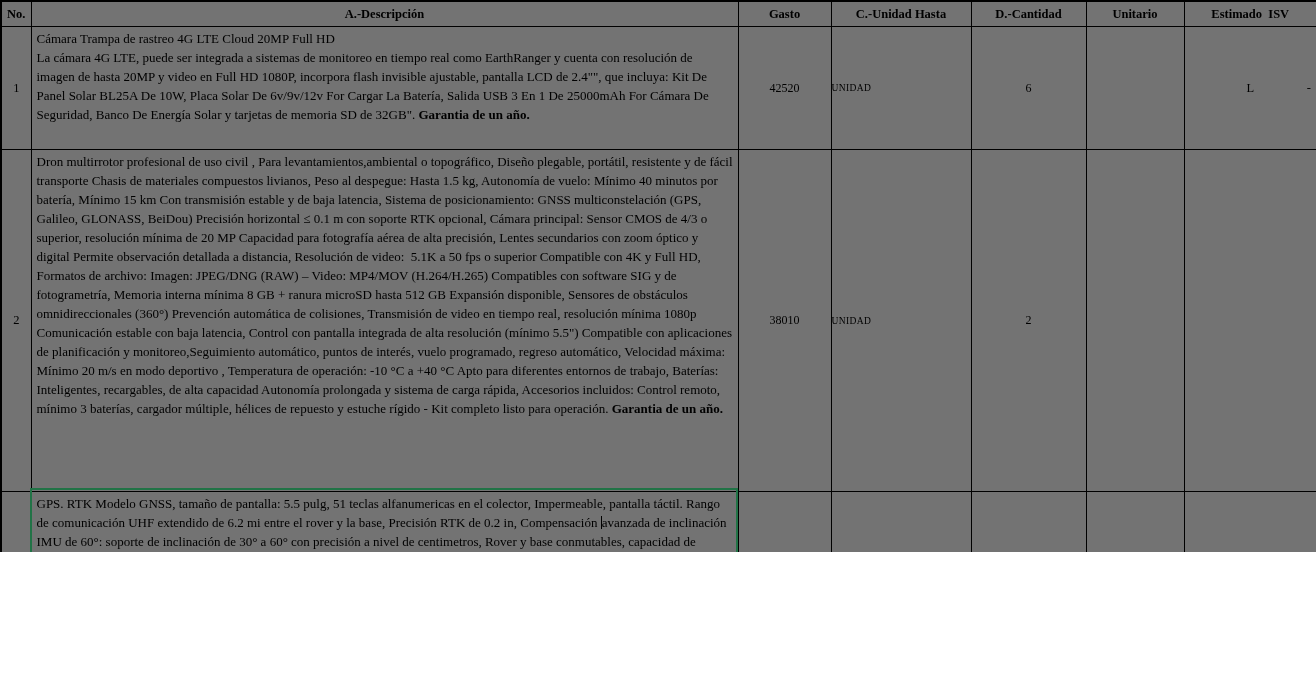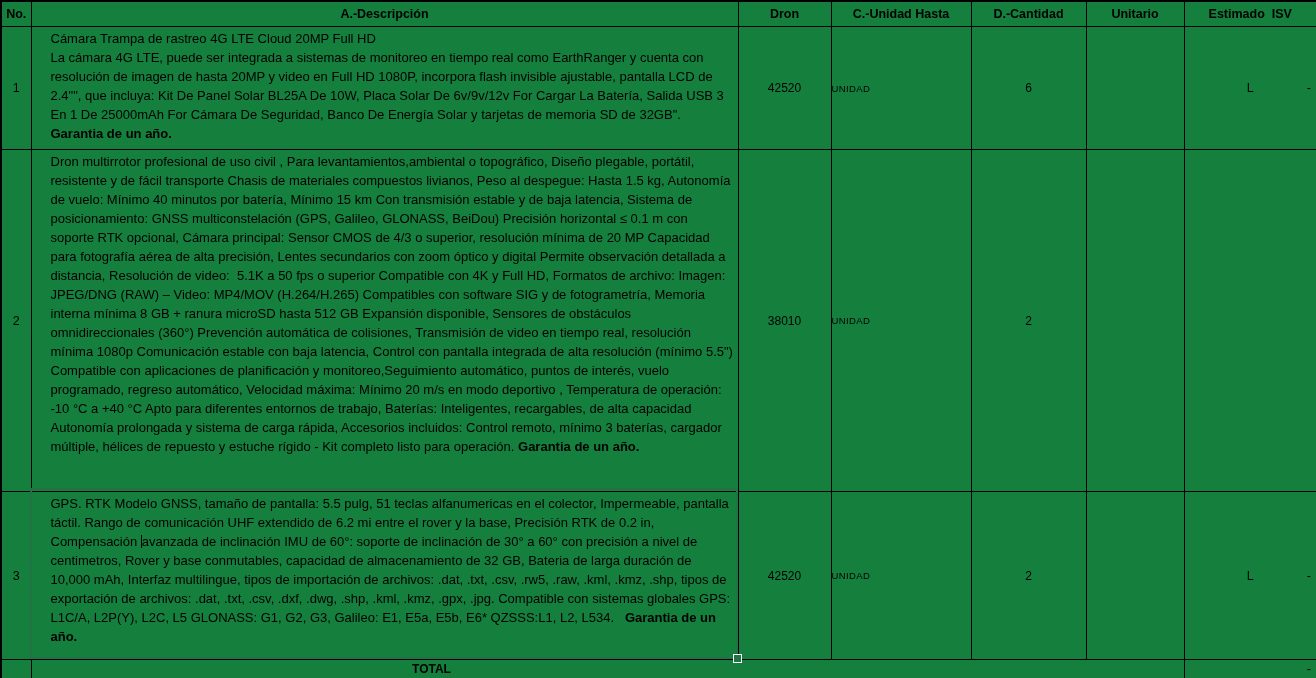--- a/index.html
+++ b/index.html
@@ -1,36 +1,36 @@
 <!DOCTYPE html>
 <html><head>
 <meta charset="utf-8">
 <style>
   html,body{margin:0;padding:0;background:#fff;}
   .sheet{
-    width:1316px;height:678px;position:relative;background:#15803d;
-    font-family:Liberation Sans, sans-serif;color:#000;overflow:hidden;
+    width:1316px;height:552px;position:relative;background:#737373;
+    font-family:Liberation Serif, serif;color:#000;overflow:hidden;
   }
   table.doc{
     border-collapse:collapse;table-layout:fixed;width:1316px;height:678px;
     border:2px solid #000;
   }
   td,th{border:1px solid #000;padding:0;overflow:hidden;}
   th{
     font-weight:bold;font-size:12.5px;text-align:center;vertical-align:middle;
     white-space:pre;height:24px;
   }
   tr.r1{height:123px;}
   tr.r2{height:342px;}
   tr.r3{height:168px;}
   tr.r-total{height:19px;}
   .no-cell{text-align:center;font-size:12.5px;vertical-align:middle;}
   .desc-cell{
     vertical-align:top;font-size:13px;line-height:19px;
-    padding:2px 4px 0 19px;white-space:pre-wrap;text-align:left;
+    padding:2px 4px 0 5px;white-space:pre-wrap;text-align:left;
   }
   .desc-cell b{font-weight:bold;}
   .num-cell{text-align:center;font-size:12px;vertical-align:middle;}
   .unidad-cell{text-align:left;font-size:9.5px;letter-spacing:0.4px;vertical-align:middle;}
   .unitario-cell{vertical-align:middle;}
   .estimado-cell{position:relative;text-align:center;font-size:12.5px;vertical-align:middle;}
   .est-amt{position:absolute;right:5px;top:50%;transform:translateY(-50%);}
   .total-merged{position:relative;margin-top:43px;}
   .total-label{
     position:absolute;left:400px;top:50%;transform:translate(-50%,-50%);
@@ -62,21 +62,21 @@
       <col style="width:140px">
       <col style="width:115px">
       <col style="width:98px">
       <col style="width:133px">
     </colgroup>
 
     <tbody>
         <tr class="r-header">
       <th>No.</th>
       <th>A.-Descripción</th>
-      <th>Dron</th>
+      <th>Gasto</th>
       <th>C.-Unidad Hasta</th>
       <th>D.-Cantidad</th>
       <th>Unitario</th>
       <th>Estimado  ISV</th>
     </tr>
 
     <tr class="r1">
       <td class="no-cell">1</td>
       <td class="desc-cell"><span>Cámara Trampa de rastreo 4G LTE Cloud 20MP Full HD
 La cámara 4G LTE, puede ser integrada a sistemas de monitoreo en tiempo real como EarthRanger y cuenta con resolución de imagen de hasta 20MP y video en Full HD 1080P, incorpora flash invisible ajustable, pantalla LCD de 2.4"", que incluya: Kit De Panel Solar BL25A De 10W, Placa Solar De 6v/9v/12v For Cargar La Batería, Salida USB 3 En 1 De 25000mAh For Cámara De Seguridad, Banco De Energía Solar y tarjetas de memoria SD de 32GB". </span><b>Garantia de un año.</b></td>

